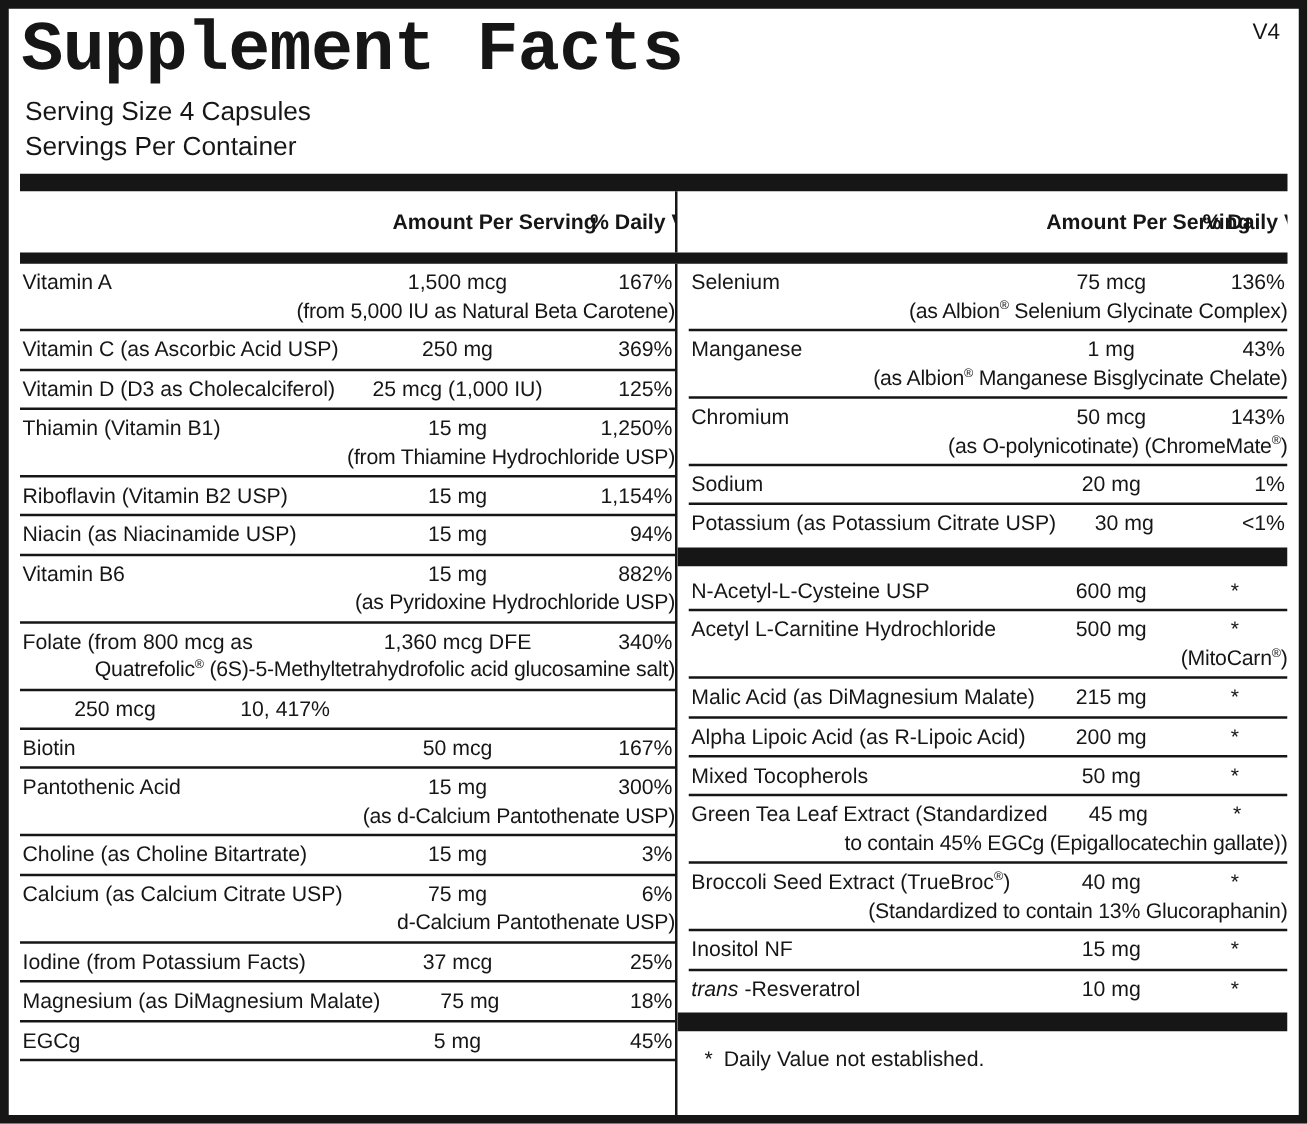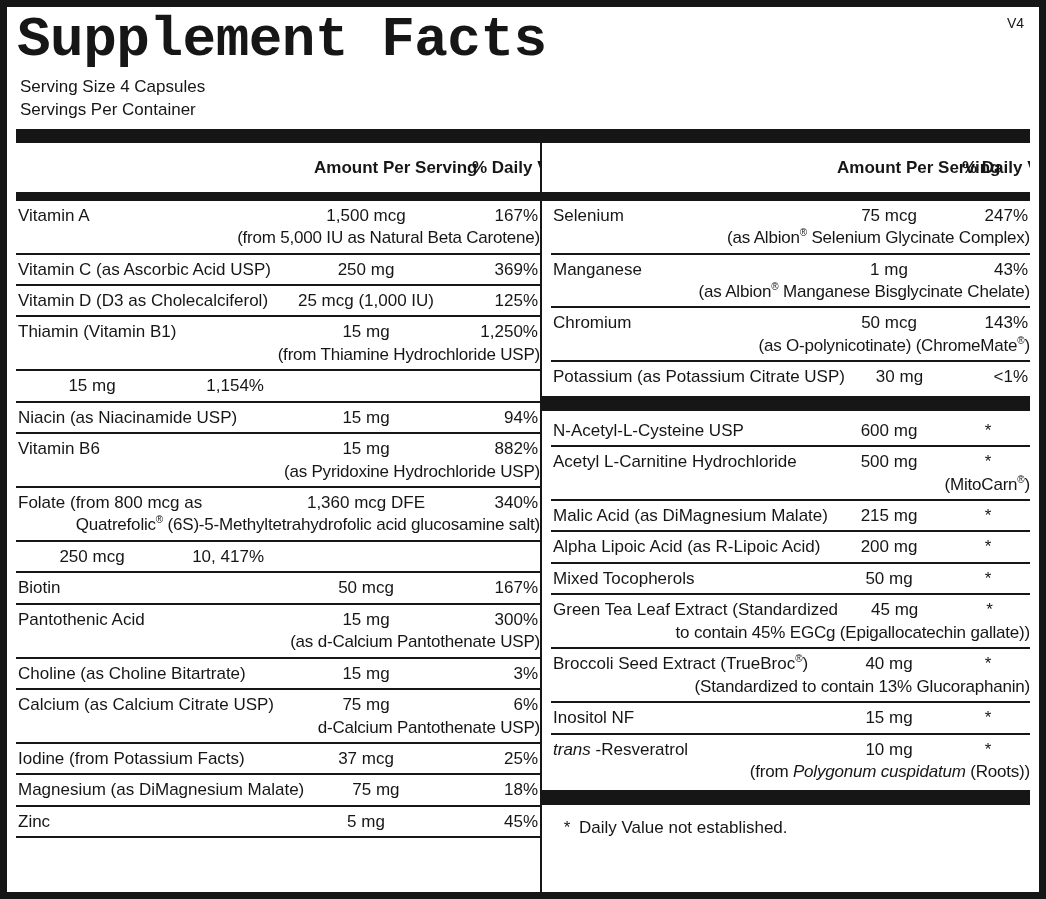--- a/index.html
+++ b/index.html
@@ -2,24 +2,24 @@
 <html><head>
 <meta charset="utf-8">
 <style>
   html,body{margin:0;padding:0;background:#fff;}
   .panel{
     position:relative;width:1046px;height:899px;box-sizing:border-box;
     border:7px solid #161616;background:#fff;color:#161616;
     font-family:"Liberation Sans","DejaVu Sans",sans-serif;
     display:flex;flex-direction:column;overflow:hidden;
   }
-  .version{position:absolute;top:8px;right:15px;font-size:14px;}
+  .version{position:absolute;top:8px;right:15px;font-size:18px;}
   .top{padding:3px 9px 0 9px;}
   .title{margin:2px 0 7px 1px;font-size:56px;line-height:1.02;font-weight:bold;letter-spacing:-0.5px;font-family:Liberation Mono, monospace;}
-  .serving-line{font-size:17px;line-height:1.34;margin-left:4px;}
+  .serving-line{font-size:21px;line-height:1.34;margin-left:4px;}
   .bar-full{height:14px;background:#161616;margin:7px 9px 0 9px;}
   .bar-thin{height:9px;background:#161616;margin:0 9px;}
   .cols{display:flex;margin:0 9px;}
   .col-left{width:524px;box-sizing:border-box;overflow:hidden;}
   .col-right{flex:1;border-left:2.5px solid #161616;padding-left:9px;box-sizing:border-box;overflow:hidden;}
   .header-cols .col-left,.header-cols .col-right{display:flex;align-items:center;padding-top:5px;padding-bottom:4px;min-height:49px;}
   .body-cols{flex:1;}
   .cell-name{flex:1;white-space:nowrap;padding-left:2px;}
   .cell-amount{width:152px;text-align:center;white-space:nowrap;}
   .cell-dv{width:98px;text-align:right;padding-right:2px;white-space:nowrap;box-sizing:border-box;}
@@ -96,20 +96,21 @@
         <div class="row">
           <div class="row-main">
             <div class="cell-name">Thiamin (Vitamin B1)</div>
             <div class="cell-amount">15 mg</div>
             <div class="cell-dv">1,250%</div>
           </div>
           <div class="row-sub">(from Thiamine Hydrochloride USP)</div>
         </div>
         <div class="row">
           <div class="row-main">
+            <div class="cell-name">Riboflavin (Vitamin B2 USP)</div>
             <div class="cell-amount">15 mg</div>
             <div class="cell-dv">1,154%</div>
           </div>
         </div>
         <div class="row">
           <div class="row-main">
             <div class="cell-name">Niacin (as Niacinamide USP)</div>
             <div class="cell-amount">15 mg</div>
             <div class="cell-dv">94%</div>
           </div>
@@ -175,51 +176,58 @@
         </div>
         <div class="row">
           <div class="row-main">
             <div class="cell-name">Magnesium (as DiMagnesium Malate)</div>
             <div class="cell-amount">75 mg</div>
             <div class="cell-dv">18%</div>
           </div>
         </div>
         <div class="row">
           <div class="row-main">
-            <div class="cell-name">Zinc</div>
+            <div class="cell-name">EGCg</div>
             <div class="cell-amount">5 mg</div>
             <div class="cell-dv">45%</div>
           </div>
         </div>
       </div>
     <div class="col-right" id="right-rows">
         <div class="row">
           <div class="row-main">
             <div class="cell-name">Selenium</div>
             <div class="cell-amount">75 mcg</div>
-            <div class="cell-dv">247%</div>
+            <div class="cell-dv">136%</div>
           </div>
           <div class="row-sub">(as Albion<sup>®</sup> Selenium Glycinate Complex)</div>
         </div>
         <div class="row">
           <div class="row-main">
             <div class="cell-name">Manganese</div>
             <div class="cell-amount">1 mg</div>
             <div class="cell-dv">43%</div>
           </div>
           <div class="row-sub">(as Albion<sup>®</sup> Manganese Bisglycinate Chelate)</div>
         </div>
         <div class="row">
           <div class="row-main">
             <div class="cell-name">Chromium</div>
             <div class="cell-amount">50 mcg</div>
             <div class="cell-dv">143%</div>
           </div>
           <div class="row-sub">(as O-polynicotinate) (ChromeMate<sup>®</sup>)</div>
         </div>
+        <div class="row">
+          <div class="row-main">
+            <div class="cell-name">Sodium</div>
+            <div class="cell-amount">20 mg</div>
+            <div class="cell-dv">1%</div>
+          </div>
+        </div>
         <div class="row no-border">
           <div class="row-main">
             <div class="cell-name">Potassium (as Potassium Citrate USP)</div>
             <div class="cell-amount">30 mg</div>
             <div class="cell-dv">&lt;1%</div>
           </div>
         </div>
         <div class="col-bar"></div>
         <div class="row">
           <div class="row-main">
@@ -279,21 +287,20 @@
             <div class="cell-amount">15 mg</div>
             <div class="cell-dv star">*</div>
           </div>
         </div>
         <div class="row no-border">
           <div class="row-main">
             <div class="cell-name"><i>trans </i><span>-Resveratrol</span></div>
             <div class="cell-amount">10 mg</div>
             <div class="cell-dv star">*</div>
           </div>
-          <div class="row-sub"><span>(from </span><i>Polygonum cuspidatum</i><span> (Roots))</span></div>
         </div>
         <div class="col-bar"></div>
         <div class="note">
           <span class="note-star">*</span>
           <span class="note-text">Daily Value not established.</span>
         </div>
       </div>
   </div>
 </div>
 

